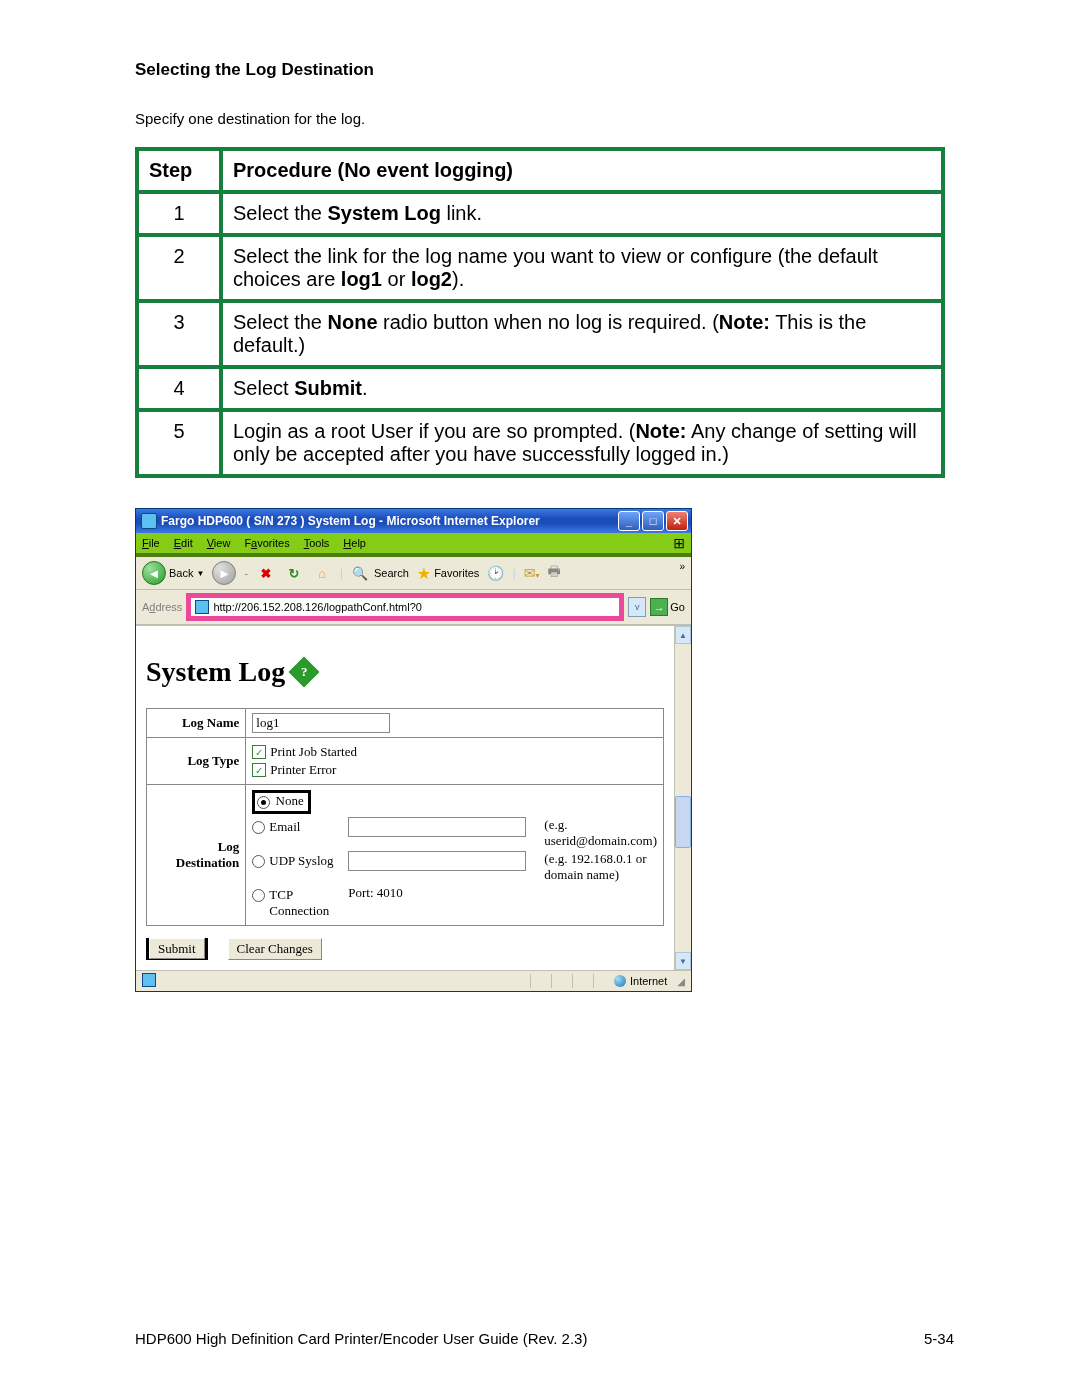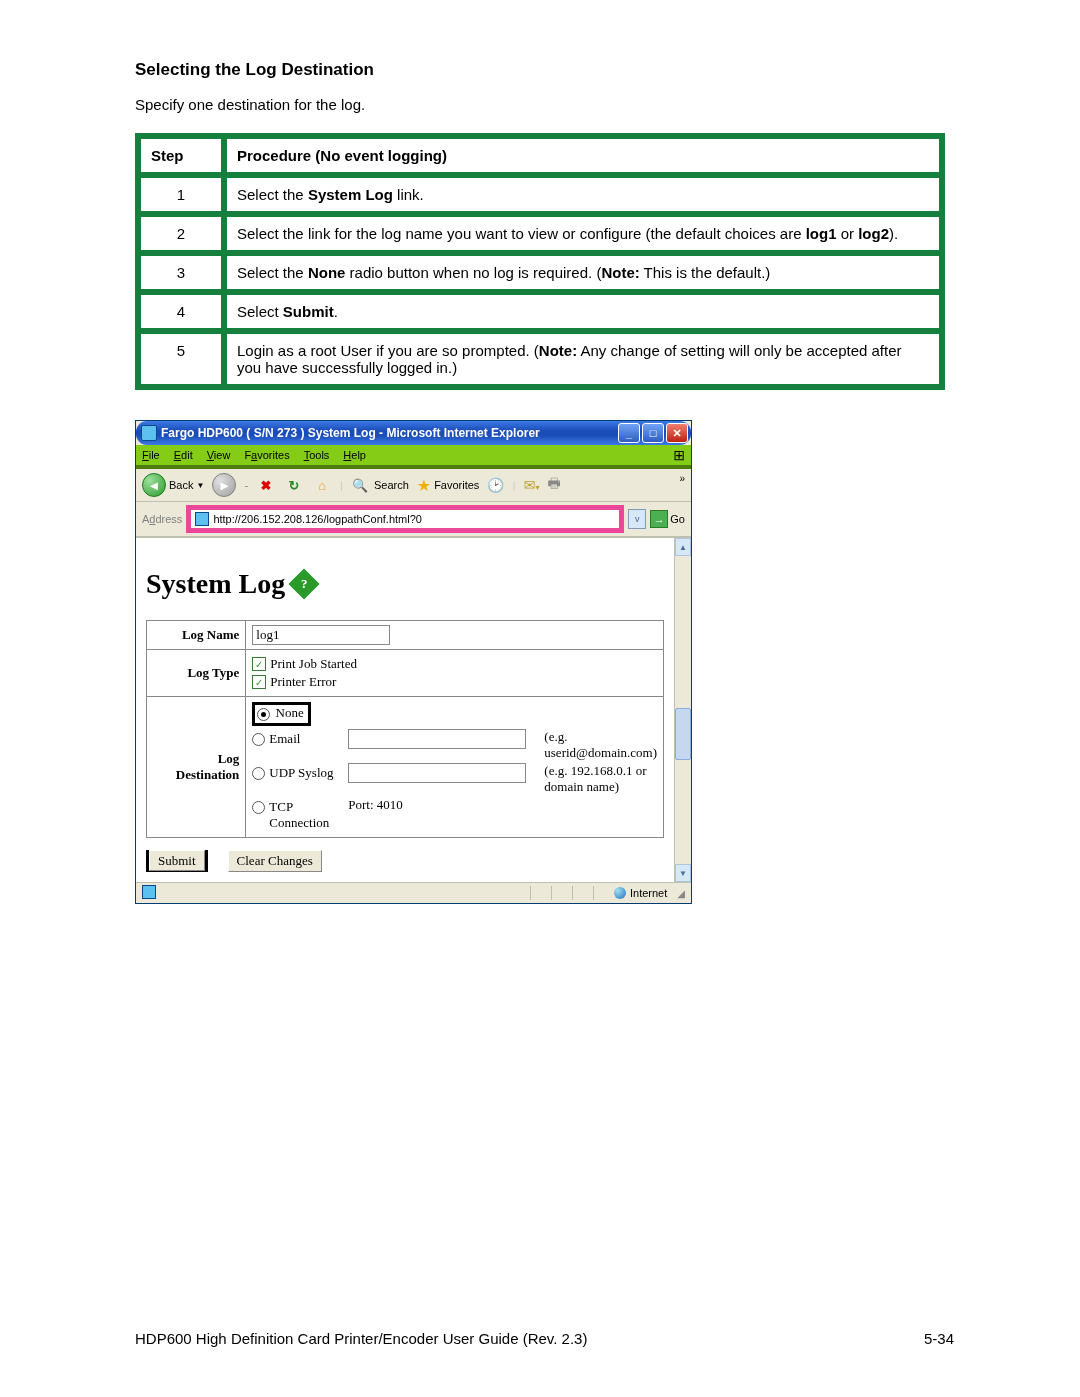--- a/index.html
+++ b/index.html
@@ -18,36 +18,36 @@
     position: relative;
   }
   .header-row {
     display: flex;
     justify-content: space-between;
     margin-bottom: 50px;
   }
   .section-title {
     font-weight: bold;
     font-size: 17px;
-    margin-bottom: 16px;
+    margin-bottom: 30px;
   }
   .intro {
     margin-bottom: 20px;
   }
   table.steps {
     border-collapse: collapse;
     width: 100%;
     margin-bottom: 30px;
   }
   table.steps th, table.steps td {
-    border: 6px solid #15803d;
+    border: 4px solid #15803d;
     padding: 8px 10px;
     vertical-align: top;
     text-align: left;
-    font-size: 15px;
+    font-size: 20px;
   }
   table.steps th {
     font-weight: bold;
   }
   table.steps td.step-num {
     text-align: center;
     width: 60px;
   }
   .bold { font-weight: bold; }
 
@@ -62,21 +62,20 @@
   }
   .titlebar {
     background: linear-gradient(#3b79e7, #1b4db8 40%, #1b4db8 60%, #3b79e7);
     color: #fff;
     display: flex;
     align-items: center;
     justify-content: space-between;
     padding: 2px 3px 2px 5px;
     font-weight: bold;
     font-size: 12px;
-    border-radius: 11px;
   }
   .titlebar-left {
     display: flex;
     align-items: center;
     gap: 4px;
   }
   .ie-icon {
     width: 14px;
     height: 14px;
     background: #5dc1f0;

